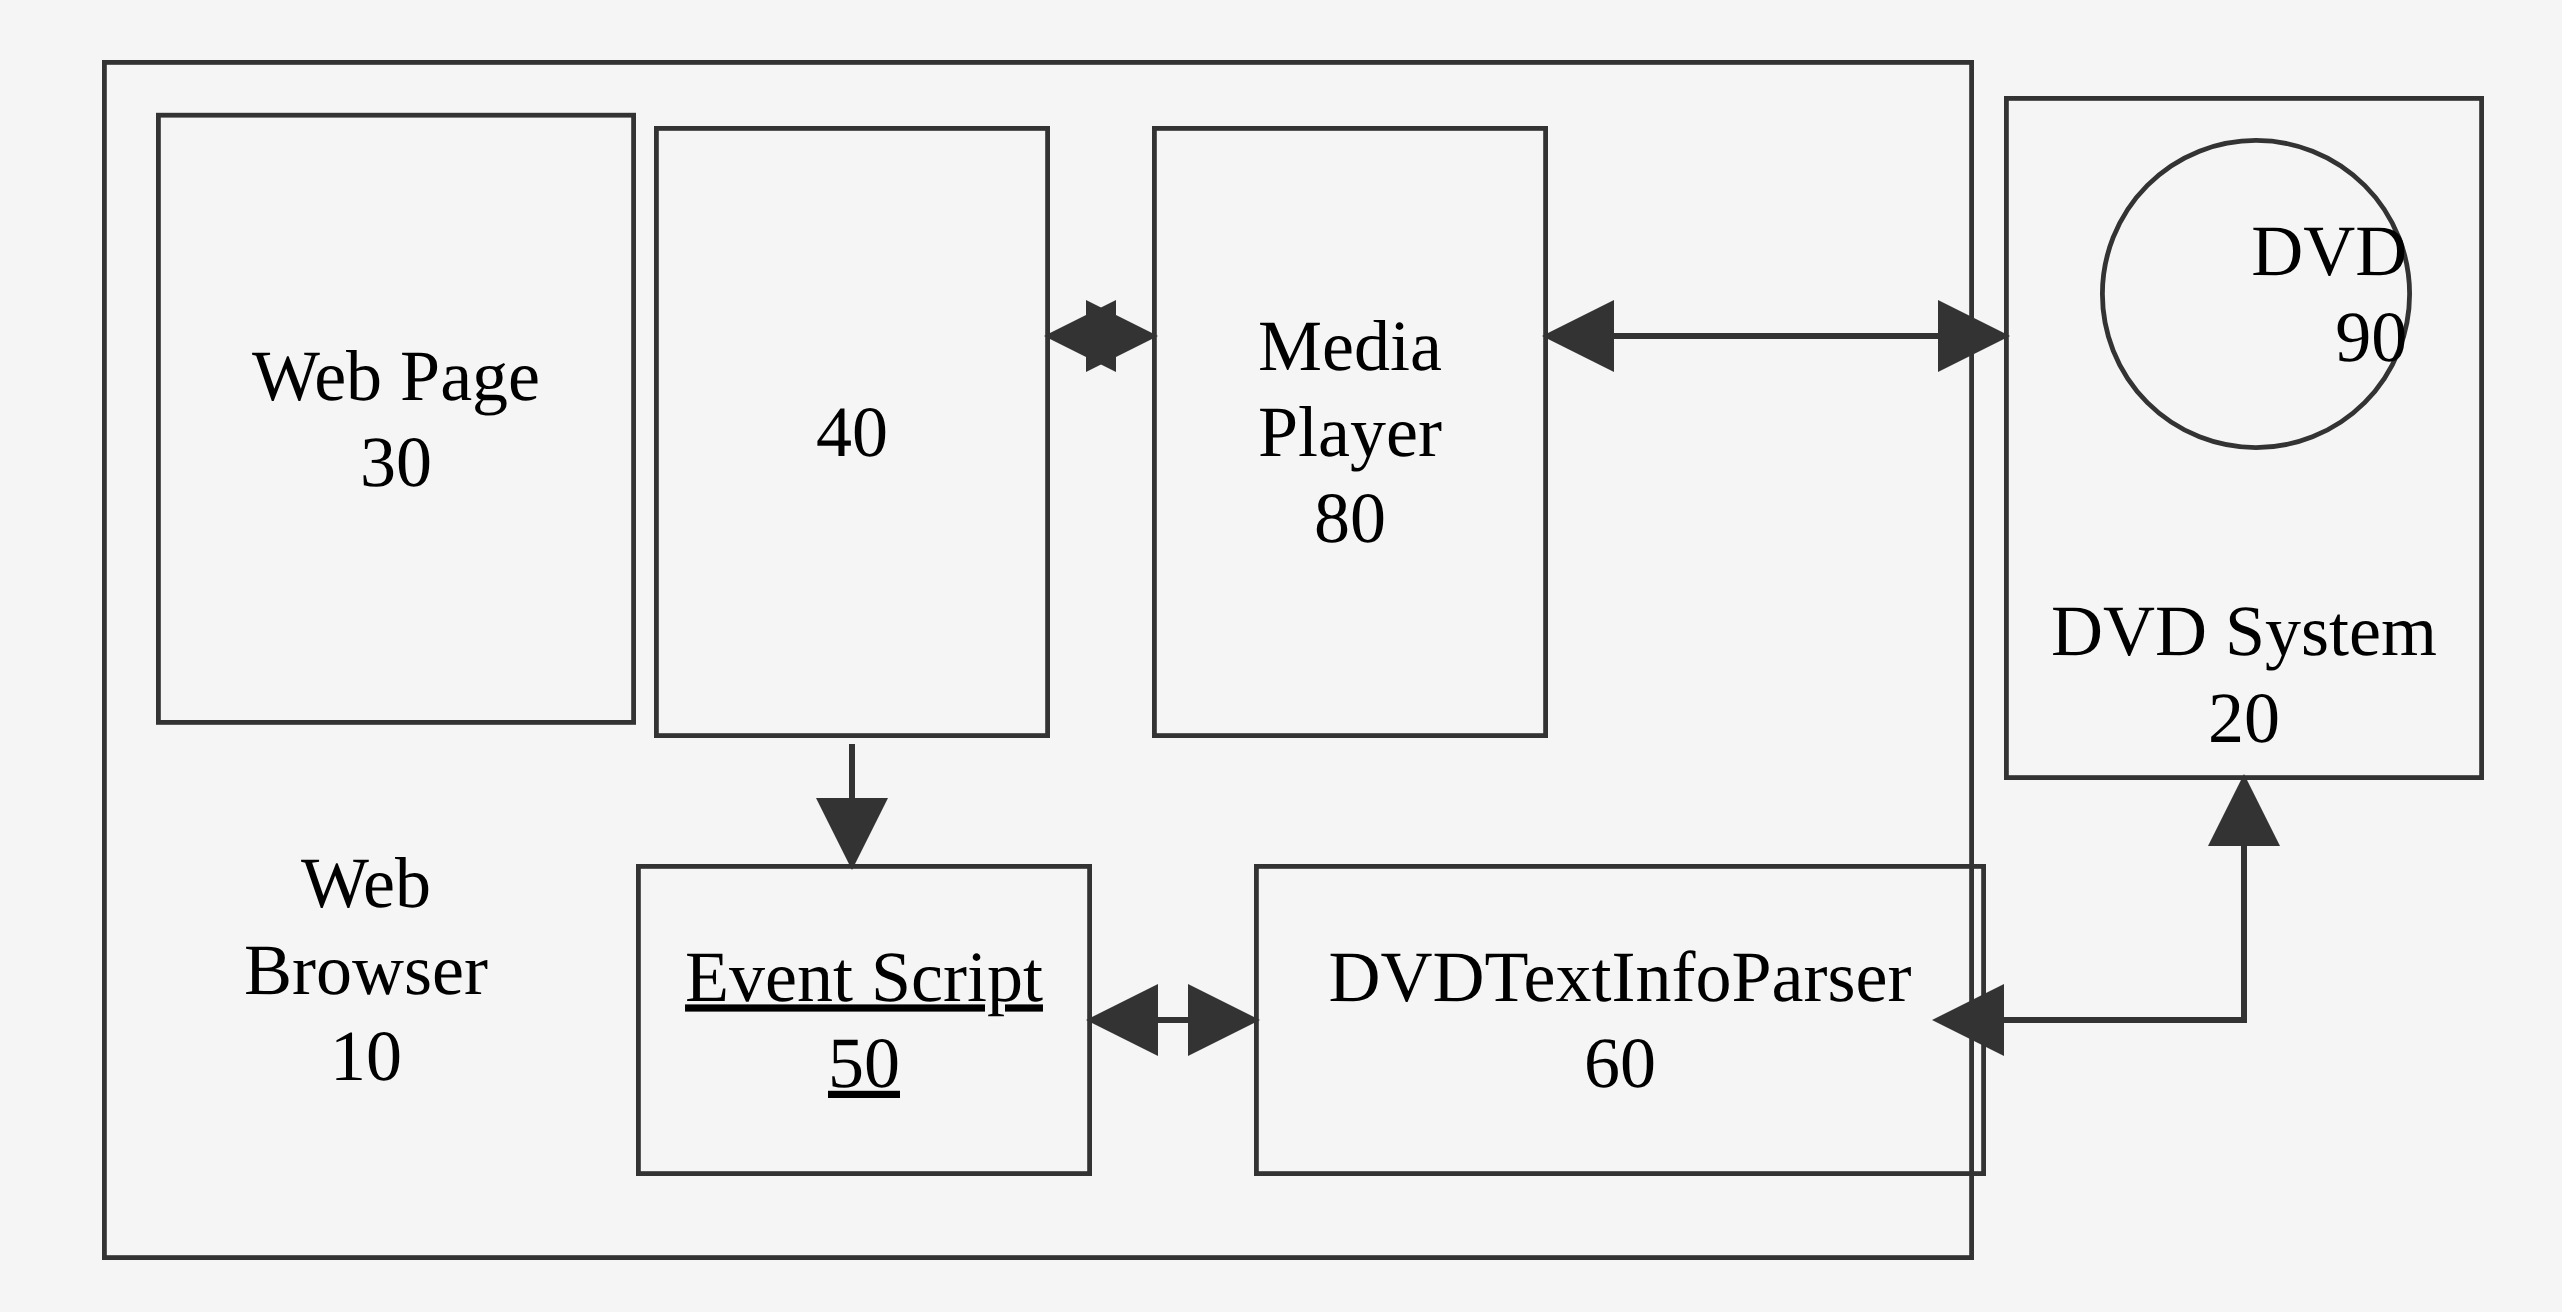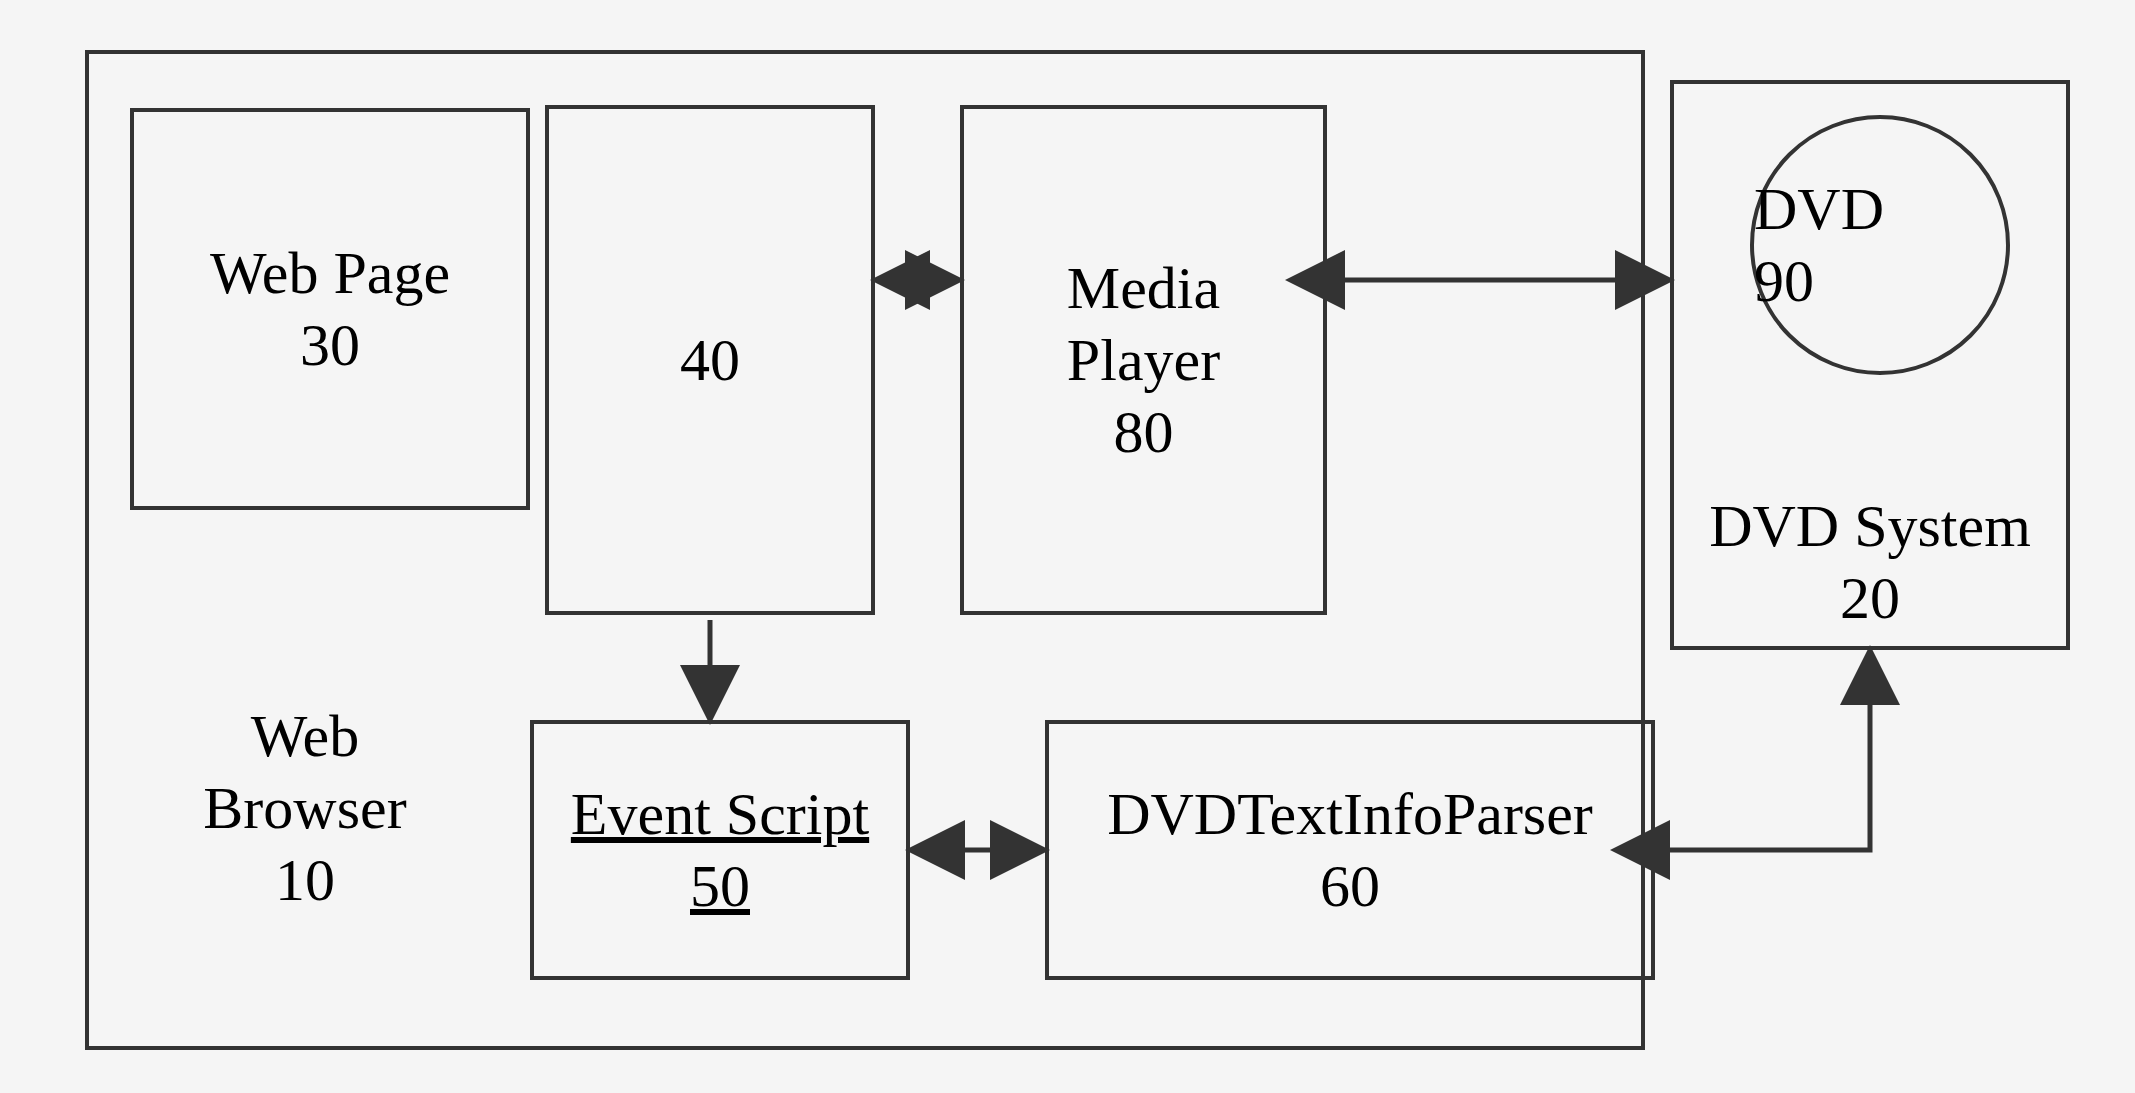--- a/index.html
+++ b/index.html
@@ -33,21 +33,21 @@
       text-align: center;
       font-size: 60px;
       line-height: 1.2;
     }
     .circle {
       position: absolute;
       border: 4px solid #333;
       border-radius: 50%;
       display: flex;
       flex-direction: column;
-      align-items: flex-start;
+      align-items: flex-end;
       justify-content: center;
       font-size: 60px;
       text-align: center;
       line-height: 1.2;
     }
     .arrow-svg {
       position: absolute;
       overflow: visible;
     }
   </style>
@@ -58,30 +58,30 @@
 
   <div class="box" style="left: 65px; top: 30px; width: 1560px; height: 1000px; justify-content: flex-start;">
   </div>
 
   <div class="label-only" style="left: 155px; top: 680px; width: 260px;">
     <span>Web</span><br>
     <span>Browser</span><br>
     <span>10</span>
   </div>
 
-  <div class="box" style="left: 110px; top: 88px; width: 400px; height: 402px;">
+  <div class="box" style="left: 110px; top: 74px; width: 400px; height: 510px;">
     <span>Web Page</span>
     <span>30</span>
   </div>
 
   <div class="box" style="left: 525px; top: 85px; width: 330px; height: 510px;">
     <span>40</span>
   </div>
 
-  <div class="box" style="left: 940px; top: 85px; width: 367px; height: 510px;">
+  <div class="box" style="left: 940px; top: 85px; width: 330px; height: 510px;">
     <span>Media</span>
     <span>Player</span>
     <span>80</span>
   </div>
 
   <div class="box" style="left: 510px; top: 700px; width: 380px; height: 260px; text-decoration: underline;">
     <span>Event Script</span>
     <span>50</span>
   </div>
 

